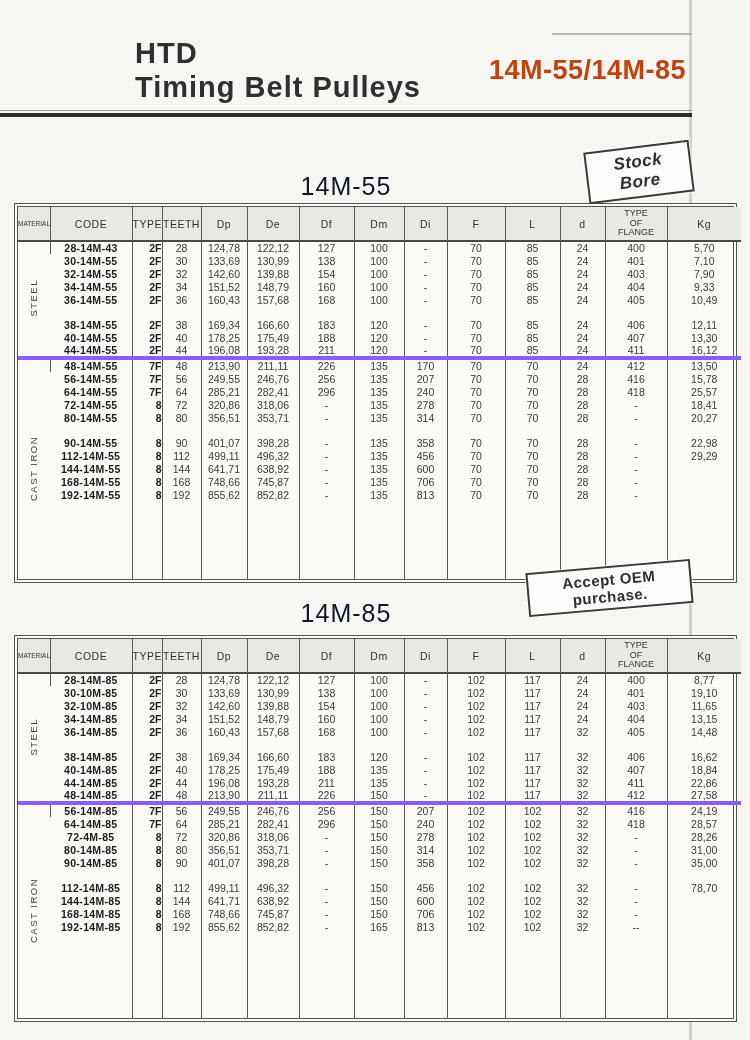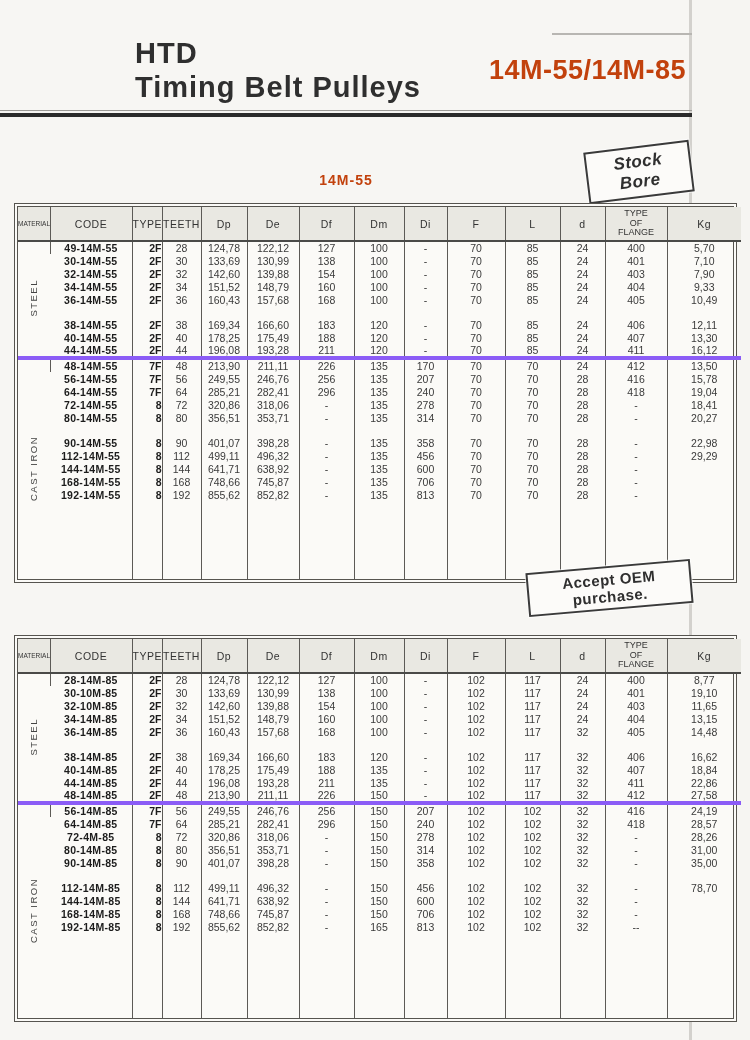--- a/index.html
+++ b/index.html
@@ -31,21 +31,21 @@
   .stamp {
     position:absolute; border:2px solid #3a3a3a; background:#fcfbf9;
     font-weight:bold; color:#2f2f2f; text-align:center;
     box-shadow:0 0 0 1px rgba(255,255,255,0.6);
   }
   .stock-bore { left:586px; top:146px; padding:4px 14px; font-size:17px; font-style:italic; transform:rotate(-7deg); letter-spacing:0.5px; }
   .oem { left:527px; top:566px; padding:3px 12px; font-size:15px; transform:rotate(-5deg); z-index:5; letter-spacing:0.5px; }
 
   .table-title {
     position:absolute; left:0; width:100%; text-align:center;
-    font-size:14px; font-weight:bold; color:#c2410c; letter-spacing:1px;
+    font-size:25px; font-weight:normal; color:#0f172a; letter-spacing:1px;
   }
   .title-1 { top:172px; }
   .title-2 { top:599px; }
 
   
   .table-frame {
     position:absolute; left:14px; width:723px;
     border:1px solid #56544f; padding:2px; background:#fbfaf7;
   }
   .frame-1 { top:203px; height:380px; }
@@ -129,21 +129,21 @@
               <th>d</th>
               <th class="th-flange">TYPE
 OF
 FLANGE</th>
               <th>Kg</th>
             </tr>
           </thead>
           <tbody>
             <tr class="data-row">
               <td class="material-cell" rowspan="9"><span>STEEL</span></td>
-              <td class="cell-code">49-14M-55</td>
+              <td class="cell-code">28-14M-43</td>
               <td class="cell-type">2F</td>
               <td class="cell-teeth">28</td>
               <td class="cell-dp">124,78</td>
               <td class="cell-de">122,12</td>
               <td class="cell-df">127</td>
               <td class="cell-dm">100</td>
               <td class="cell-di">-</td>
               <td class="cell-f">70</td>
               <td class="cell-l">85</td>
               <td class="cell-d">24</td>
@@ -307,21 +307,21 @@
               <td class="cell-teeth">64</td>
               <td class="cell-dp">285,21</td>
               <td class="cell-de">282,41</td>
               <td class="cell-df">296</td>
               <td class="cell-dm">135</td>
               <td class="cell-di">240</td>
               <td class="cell-f">70</td>
               <td class="cell-l">70</td>
               <td class="cell-d">28</td>
               <td class="cell-flange">418</td>
-              <td class="cell-kg">19,04</td>
+              <td class="cell-kg">25,57</td>
             </tr>
             <tr class="data-row">
               <td class="cell-code">72-14M-55</td>
               <td class="cell-type">8</td>
               <td class="cell-teeth">72</td>
               <td class="cell-dp">320,86</td>
               <td class="cell-de">318,06</td>
               <td class="cell-df">-</td>
               <td class="cell-dm">135</td>
               <td class="cell-di">278</td>
@@ -451,20 +451,21 @@
               <td></td>
               <td></td>
             </tr>
           </tbody>
         </table>
     </div>
   </div>
 
   <div class="stamp oem">Accept OEM purchase.</div>
 
+  <div class="table-title title-2">14M-85</div>
   <div class="table-frame frame-2">
     <div class="table-frame-inner">
       <table class="pulley-table">
           <colgroup>
             <col style="width: 32px;">
             <col style="width: 82px;">
             <col style="width: 30px;">
             <col style="width: 39px;">
             <col style="width: 46px;">
             <col style="width: 52px;">

